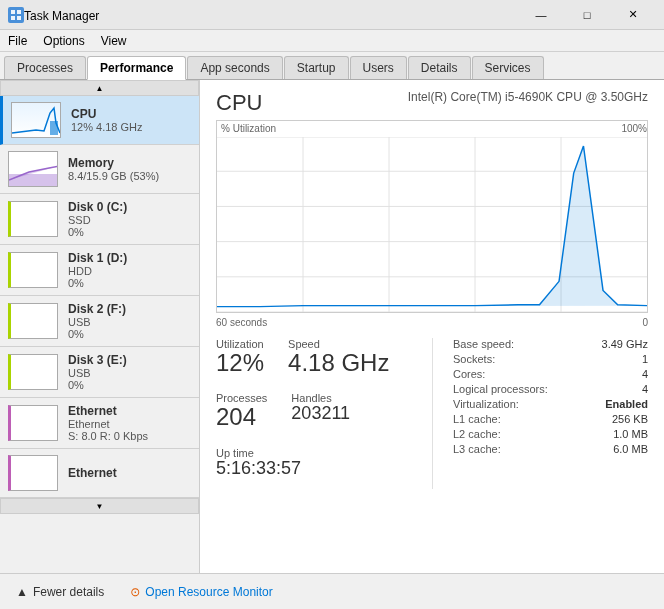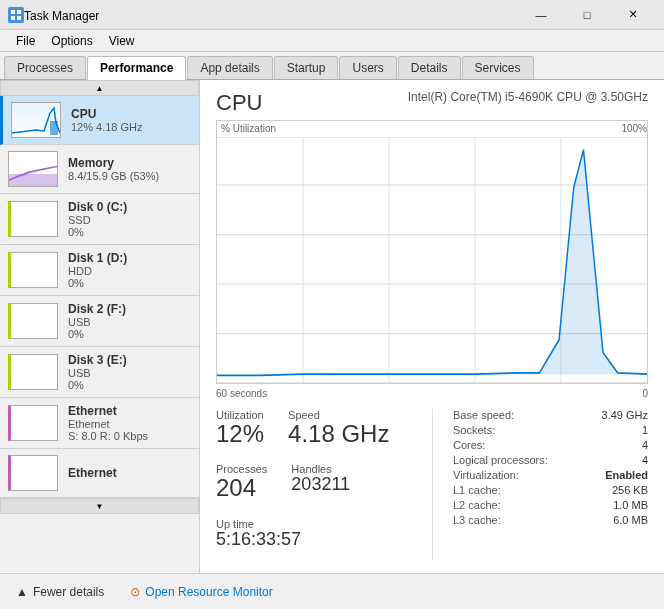--- a/index.html
+++ b/index.html
@@ -25,21 +25,21 @@
       font-size: 11px; cursor: pointer;
       display: flex; align-items: center; justify-content: center;
     }
 
     
     .menu-bar {
       background: #f0f0f0;
       height: 22px;
       display: flex;
       align-items: center;
-      padding: 0 8px;
+      padding: 0 0;
       border-bottom: 1px solid #d0d0d0;
     }
     .menu-item {
       padding: 2px 8px;
       cursor: pointer;
       font-size: 12px;
     }
 
     
     .tab-bar {
@@ -154,21 +154,21 @@
       justify-content: space-between;
       align-items: flex-start;
       margin-bottom: 4px;
     }
     .cpu-title { font-size: 22px; font-weight: 300; color: #333; }
     .cpu-subtitle { font-size: 12px; color: #555; text-align: right; }
 
     .chart-area {
       position: relative;
       width: 100%;
-      height: 264px;
+      height: 193px;
       border: 1px solid #ccc;
       background: #fff;
       margin-bottom: 4px;
     }
     .chart-label-top {
       position: absolute;
       top: 2px;
       left: 4px;
       font-size: 10px;
       color: #666;
@@ -283,21 +283,21 @@
 
 <div class="menu-bar">
   <span class="menu-item">File</span>
   <span class="menu-item">Options</span>
   <span class="menu-item">View</span>
 </div>
 
 <div class="tab-bar">
   <div class="tab">Processes</div>
   <div class="tab active">Performance</div>
-  <div class="tab">App details</div>
+  <div class="tab">App seconds</div>
   <div class="tab">Startup</div>
   <div class="tab">Users</div>
   <div class="tab">Details</div>
   <div class="tab">Services</div>
 </div>
 
 <div class="main-content">
 
   <div class="sidebar">
     <div class="sidebar-scroll-btn">▲</div>

